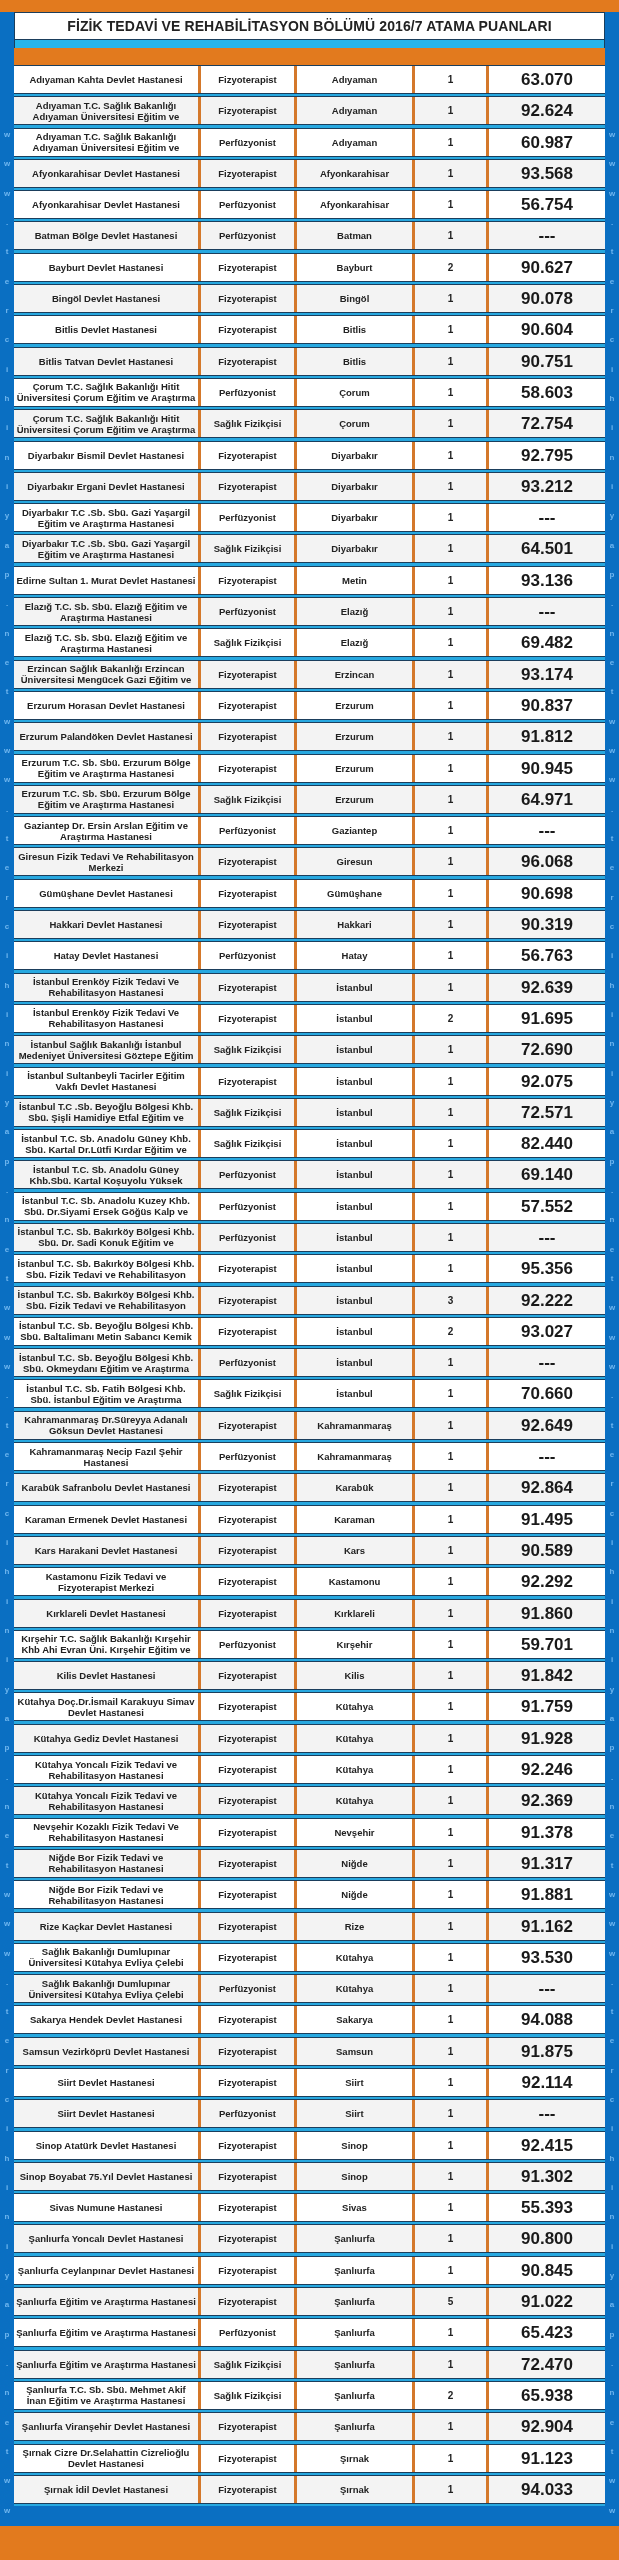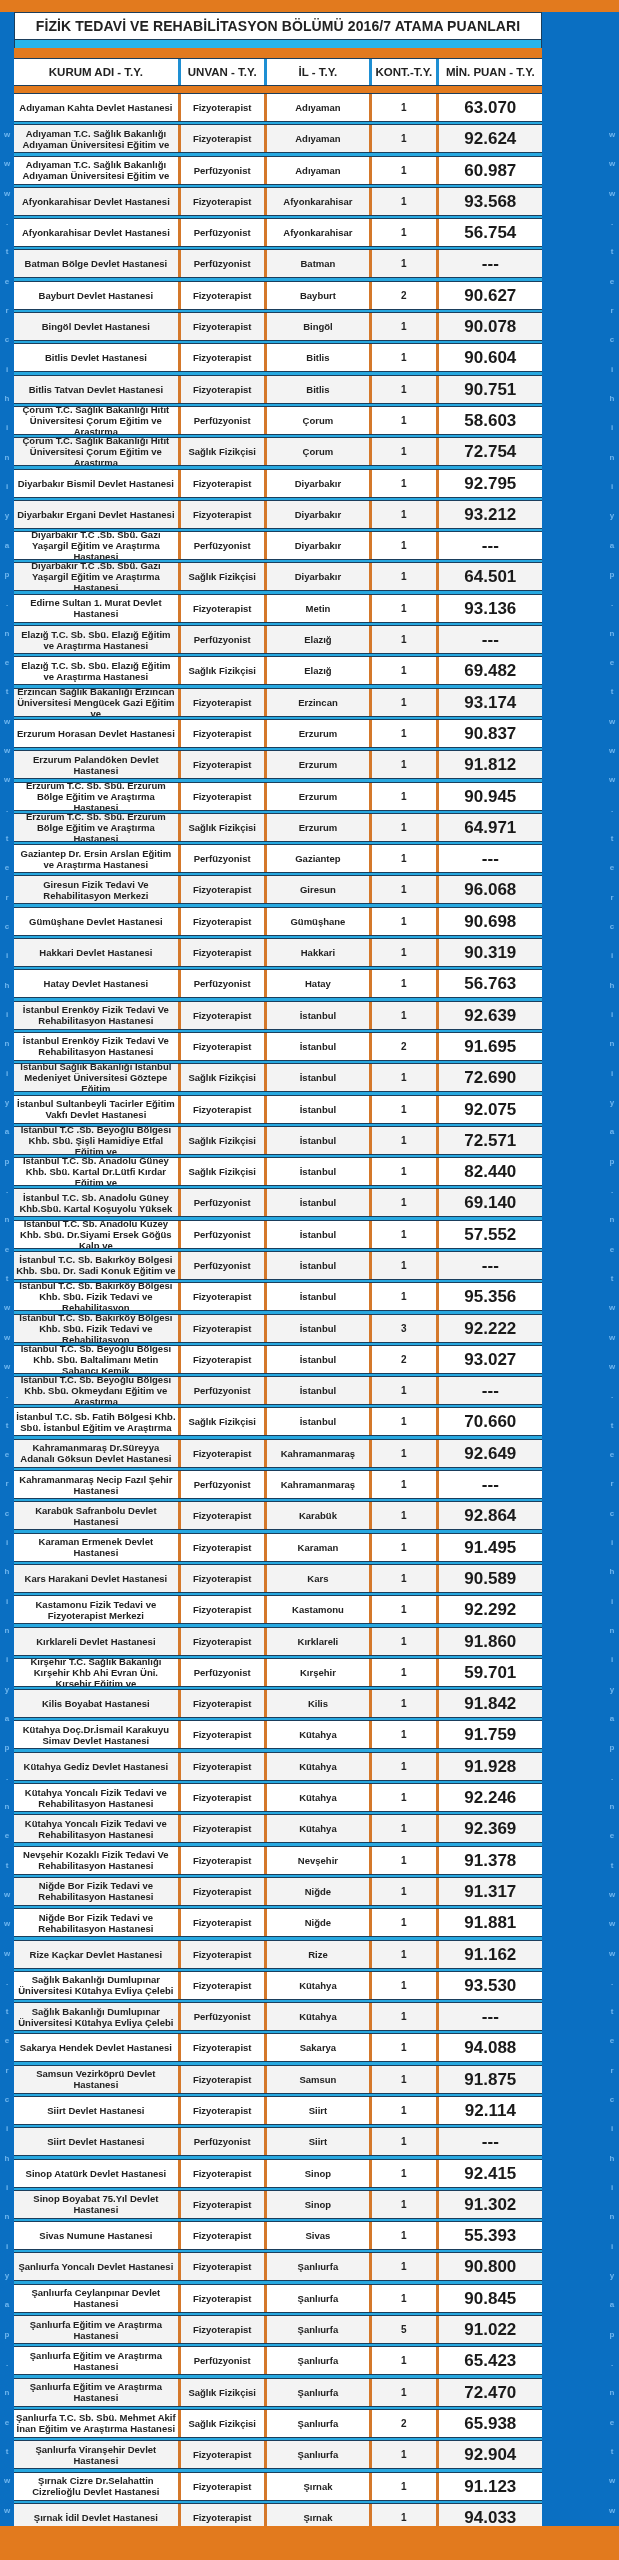--- a/index.html
+++ b/index.html
@@ -7,21 +7,21 @@
     width: 619px; height: 2560px; overflow: hidden;
     background: #0a6fc2;
     font-family: "Liberation Sans", "DejaVu Sans", sans-serif;
     position: relative;
   }
   .top-bar { position: absolute; left: 0; top: 0; width: 619px; height: 12px; background: #e27a1e; }
   .bottom-bar { position: absolute; left: 0; top: 2526px; width: 619px; height: 34px; background: #e27a1e; }
   .side { position: absolute; top: 12px; width: 14px; height: 2514px; background: #0a6fc2; }
   .side.left { left: 0; }
   .side.right { left: 605px; }
-  .frame { position: absolute; left: 14px; top: 12px; width: 528px; }
+  .frame { position: absolute; left: 14px; top: 12px; width: 591px; }
   .title {
     height: 26px; background: #fff; border: 1px solid #1b3e5c;
     text-align: center; font-weight: bold; font-size: 14px; line-height: 26px; color: #222;
     letter-spacing: 0.1px;
   }
   .cyan-bar { height: 8px; background: #27b5ea; border-left: 1px solid #1b3e5c; border-right: 1px solid #1b3e5c; }
   .subtitle {
     height: 24px; background: #fff; border: 1px solid #1b3e5c;
     text-align: center; font-weight: bold; font-size: 13.5px; line-height: 24px; color: #222;
   }
@@ -235,27 +235,20 @@
     <div>t</div>
     <div>w</div>
     <div>w</div>
     <div>w</div>
   </div>
 
 <div class="frame">
   <div class="title">FİZİK TEDAVİ VE REHABİLİTASYON BÖLÜMÜ 2016/7 ATAMA PUANLARI</div>
   <div class="cyan-bar"></div>
   <div class="orange-bar"></div>
-  <div class="row hdr">
-    <div class="cell c1">KURUM ADI - T.Y.</div>
-    <div class="cell c2">UNVAN - T.Y.</div>
-    <div class="cell c3">İL - T.Y.</div>
-    <div class="cell c4">KONT.-T.Y.</div>
-    <div class="cell c5">MİN. PUAN - T.Y.</div>
-  </div>
   <div class="orange-bar thin"></div>
   <div class="rows-wrap" id="rows">
       <div class="row data">
         <div class="cell c1">Adıyaman Kahta Devlet Hastanesi</div>
         <div class="cell c2">Fizyoterapist</div>
         <div class="cell c3">Adıyaman</div>
         <div class="cell c4">1</div>
         <div class="cell c5">63.070</div>
       </div>
       <div class="sep"></div>
@@ -653,21 +646,21 @@
       <div class="sep"></div>
       <div class="row data">
         <div class="cell c1">Kırşehir T.C. Sağlık Bakanlığı Kırşehir Khb Ahi Evran Üni. Kırşehir Eğitim ve</div>
         <div class="cell c2">Perfüzyonist</div>
         <div class="cell c3">Kırşehir</div>
         <div class="cell c4">1</div>
         <div class="cell c5">59.701</div>
       </div>
       <div class="sep"></div>
       <div class="row data alt">
-        <div class="cell c1">Kilis Boyabat Hastanesi</div>
+        <div class="cell c1">Kilis Devlet Hastanesi</div>
         <div class="cell c2">Fizyoterapist</div>
         <div class="cell c3">Kilis</div>
         <div class="cell c4">1</div>
         <div class="cell c5">91.842</div>
       </div>
       <div class="sep"></div>
       <div class="row data">
         <div class="cell c1">Kütahya Doç.Dr.İsmail Karakuyu Simav Devlet Hastanesi</div>
         <div class="cell c2">Fizyoterapist</div>
         <div class="cell c3">Kütahya</div>

